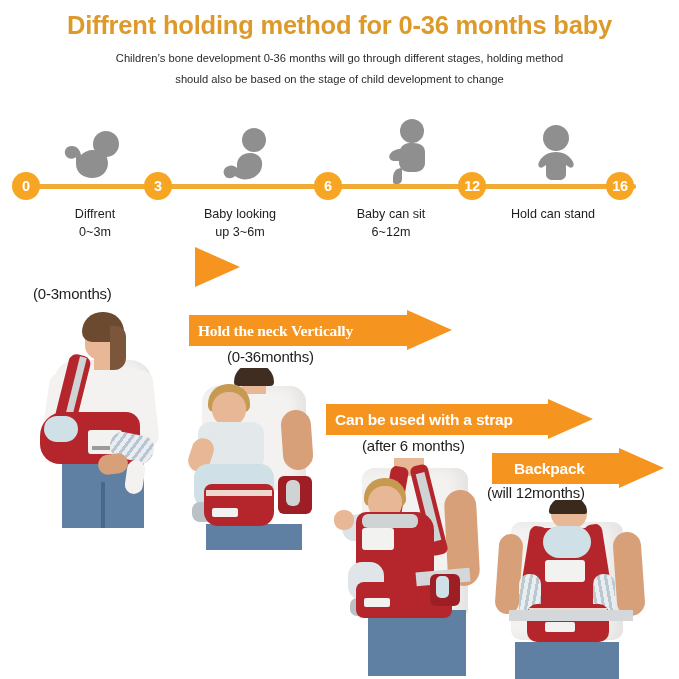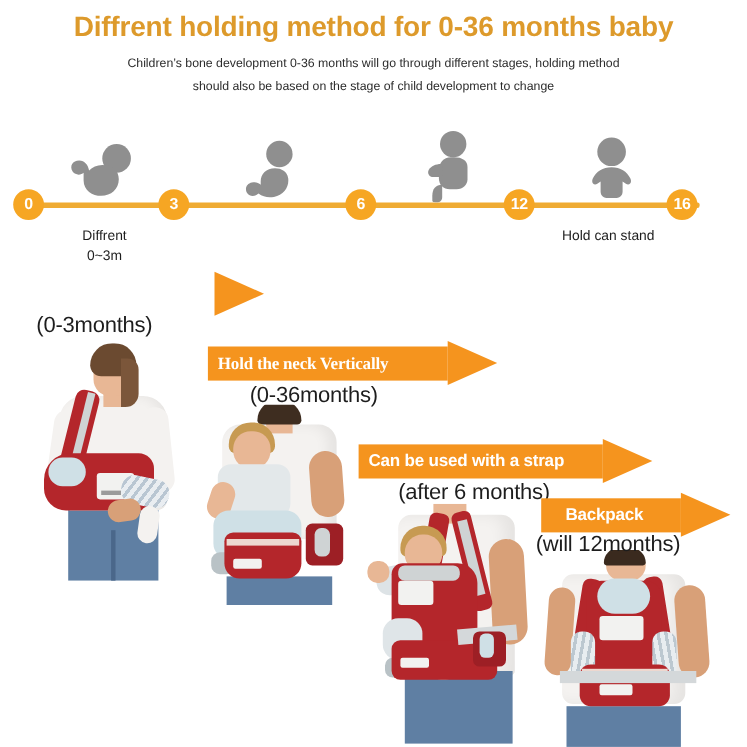--- a/index.html
+++ b/index.html
@@ -120,21 +120,21 @@
     position: absolute;
     top: -5px;
     width: 0;
     height: 0;
     border-top: 20.5px solid transparent;
     border-bottom: 20.5px solid transparent;
     border-left: 45px solid #f5941e;
   }
   .arrow-sub {
     position: absolute;
-    font-size: 20px;
+    font-size: 15px;
     color: #1d1d1d;
     white-space: nowrap;
     letter-spacing: -0.2px;
   }
 
   
   .photo {
     position: absolute;
     overflow: hidden;
     background: #ffffff;
@@ -204,20 +204,28 @@
     <div class="tl-node" style="left:12px;">0</div>
     <div class="tl-node" style="left:144px;">3</div>
     <div class="tl-node" style="left:314px;">6</div>
     <div class="tl-node" style="left:458px;">12</div>
     <div class="tl-node" style="left:606px;">16</div>
 
     <div class="tl-caption" style="left:30px; width:130px;">
       <span>Diffrent</span>
       <span class="c2">0~3m</span>
     </div>
+    <div class="tl-caption" style="left:175px; width:130px;">
+      <span>Baby looking</span>
+      <span class="c2">up 3~6m</span>
+    </div>
+    <div class="tl-caption" style="left:326px; width:130px;">
+      <span>Baby can sit</span>
+      <span class="c2">6~12m</span>
+    </div>
     <div class="tl-caption" style="left:483px; width:140px;">
       <span>Hold can stand</span>
     </div>
   </div>
 
   <div class="photo" style="left:40px; top:312px; width:125px; height:216px;">
 
     <div class="ph-layer jeans" style="left:22px; top:146px; width:82px; height:70px; border-radius:6px 6px 0 0;"></div>
     <div class="ph-layer jeans-d" style="left:61px; top:170px; width:4px; height:46px;"></div>
 

